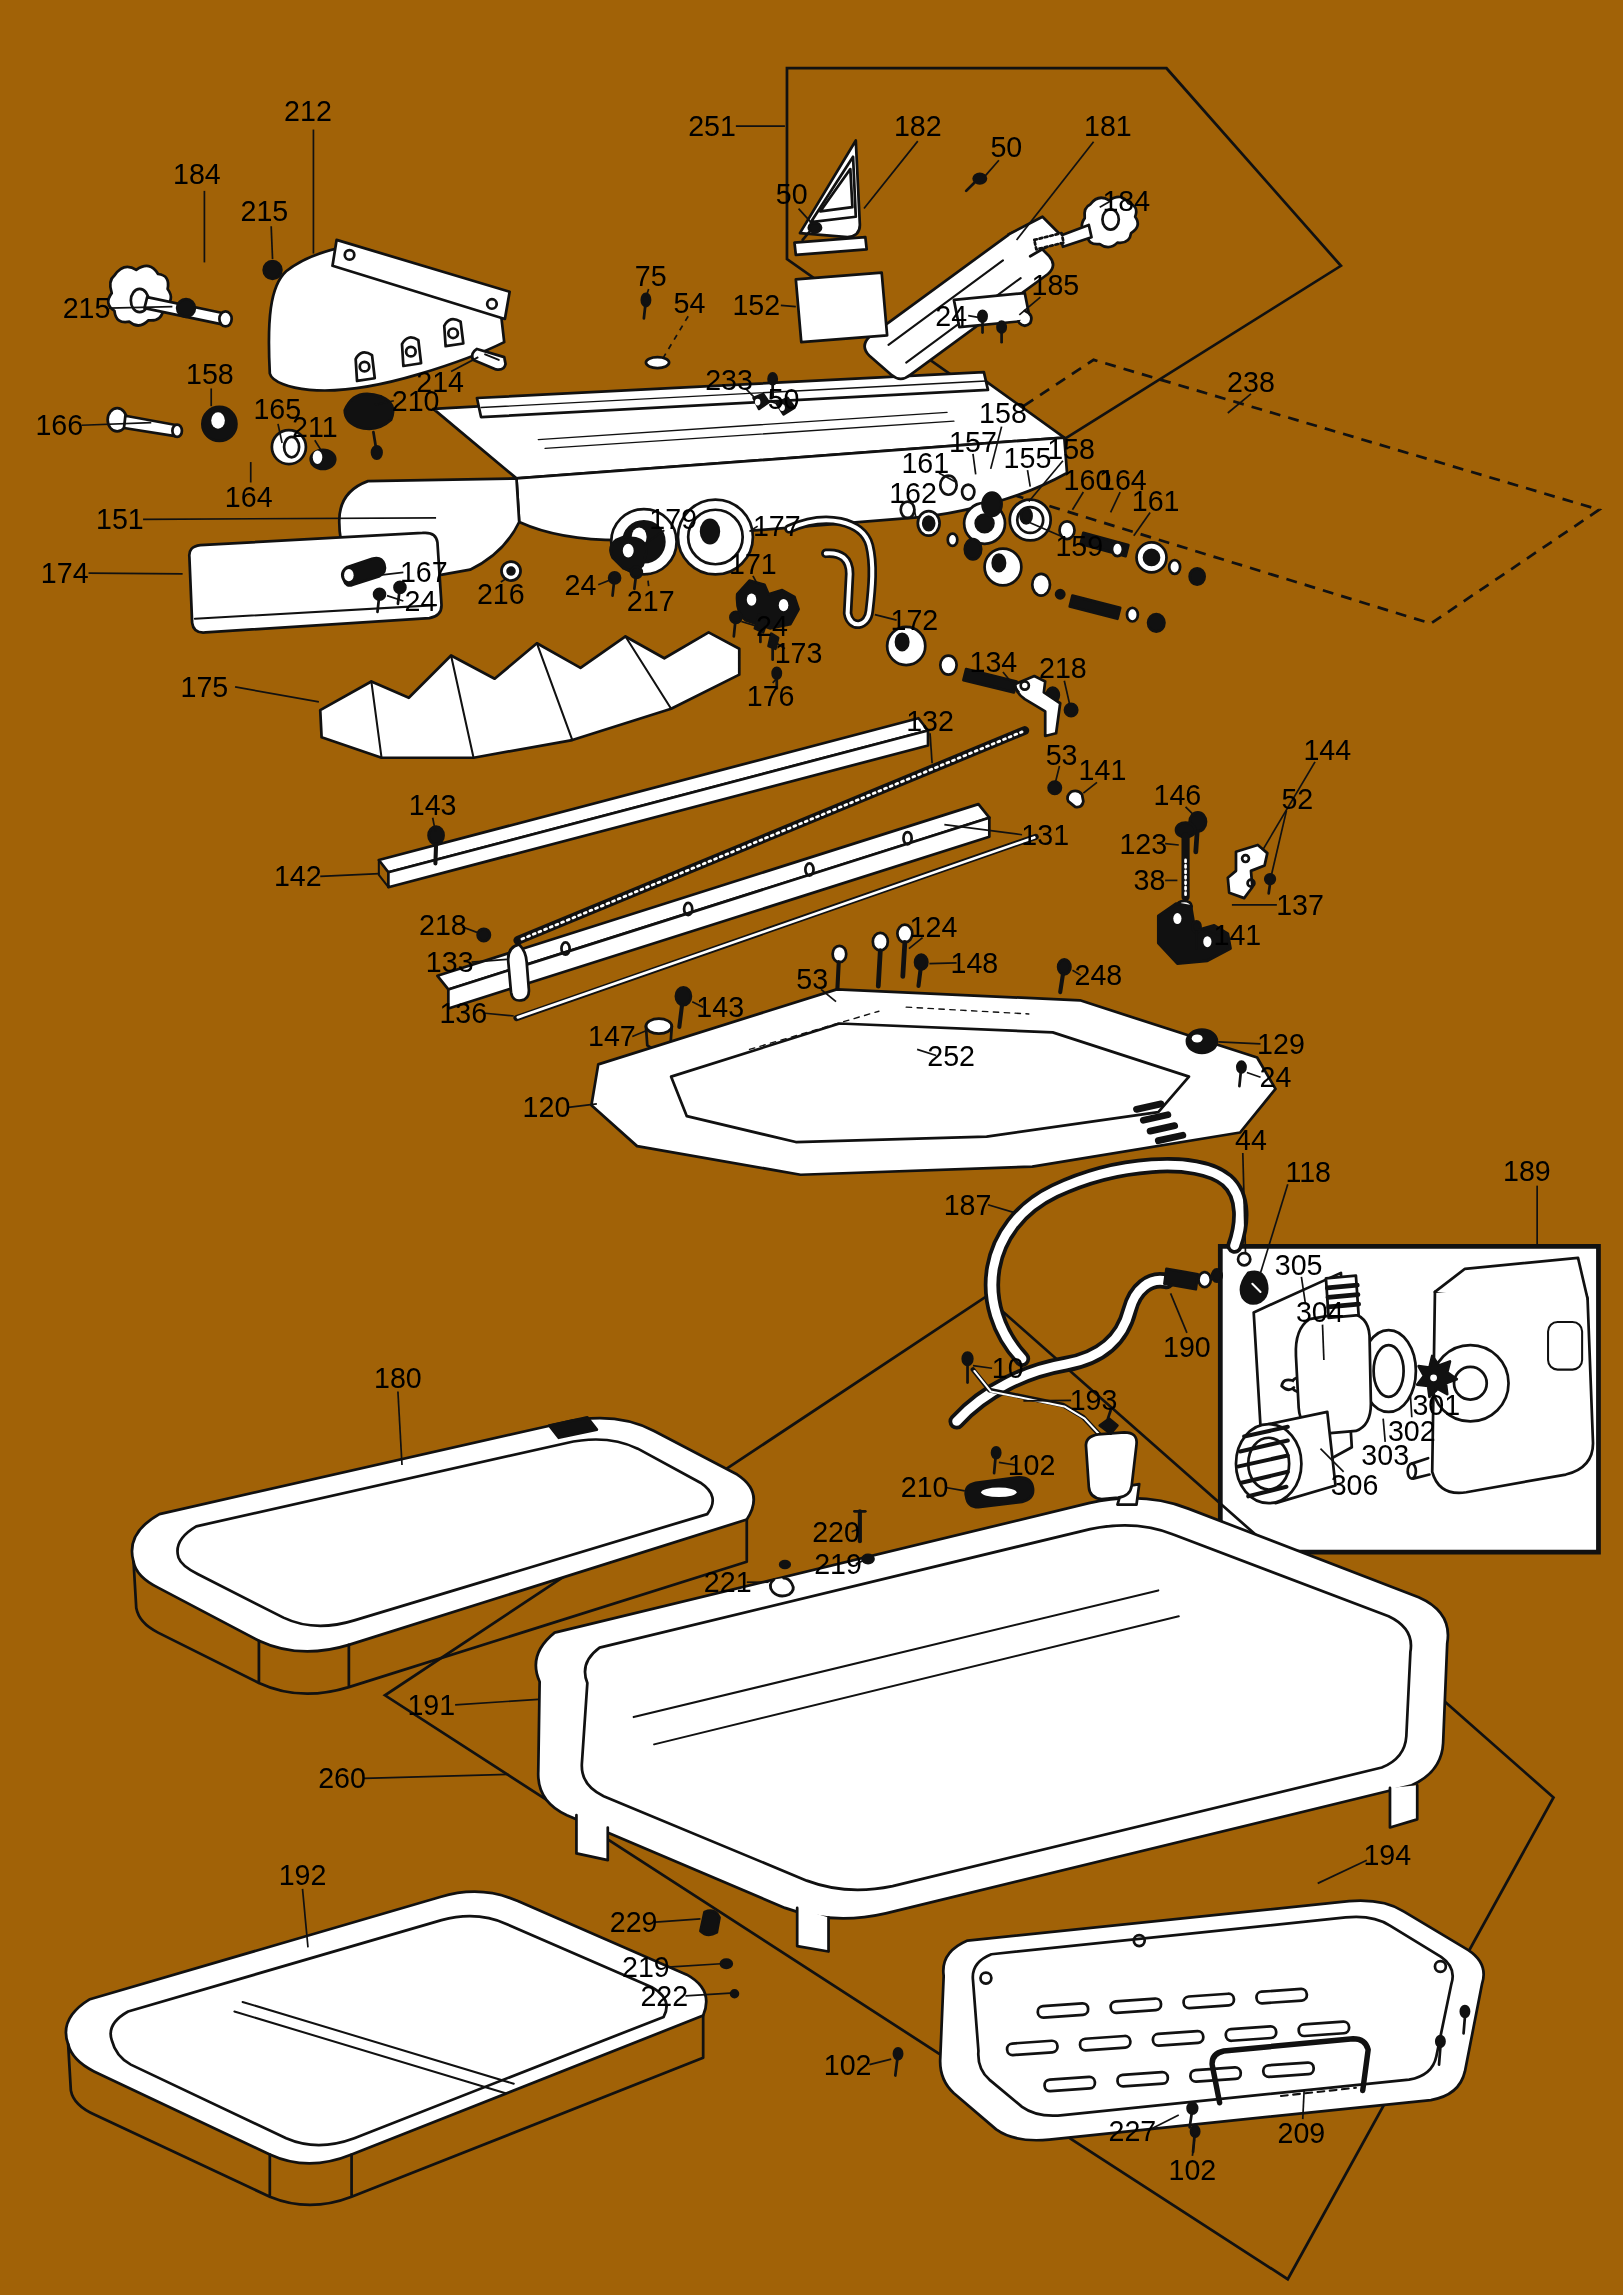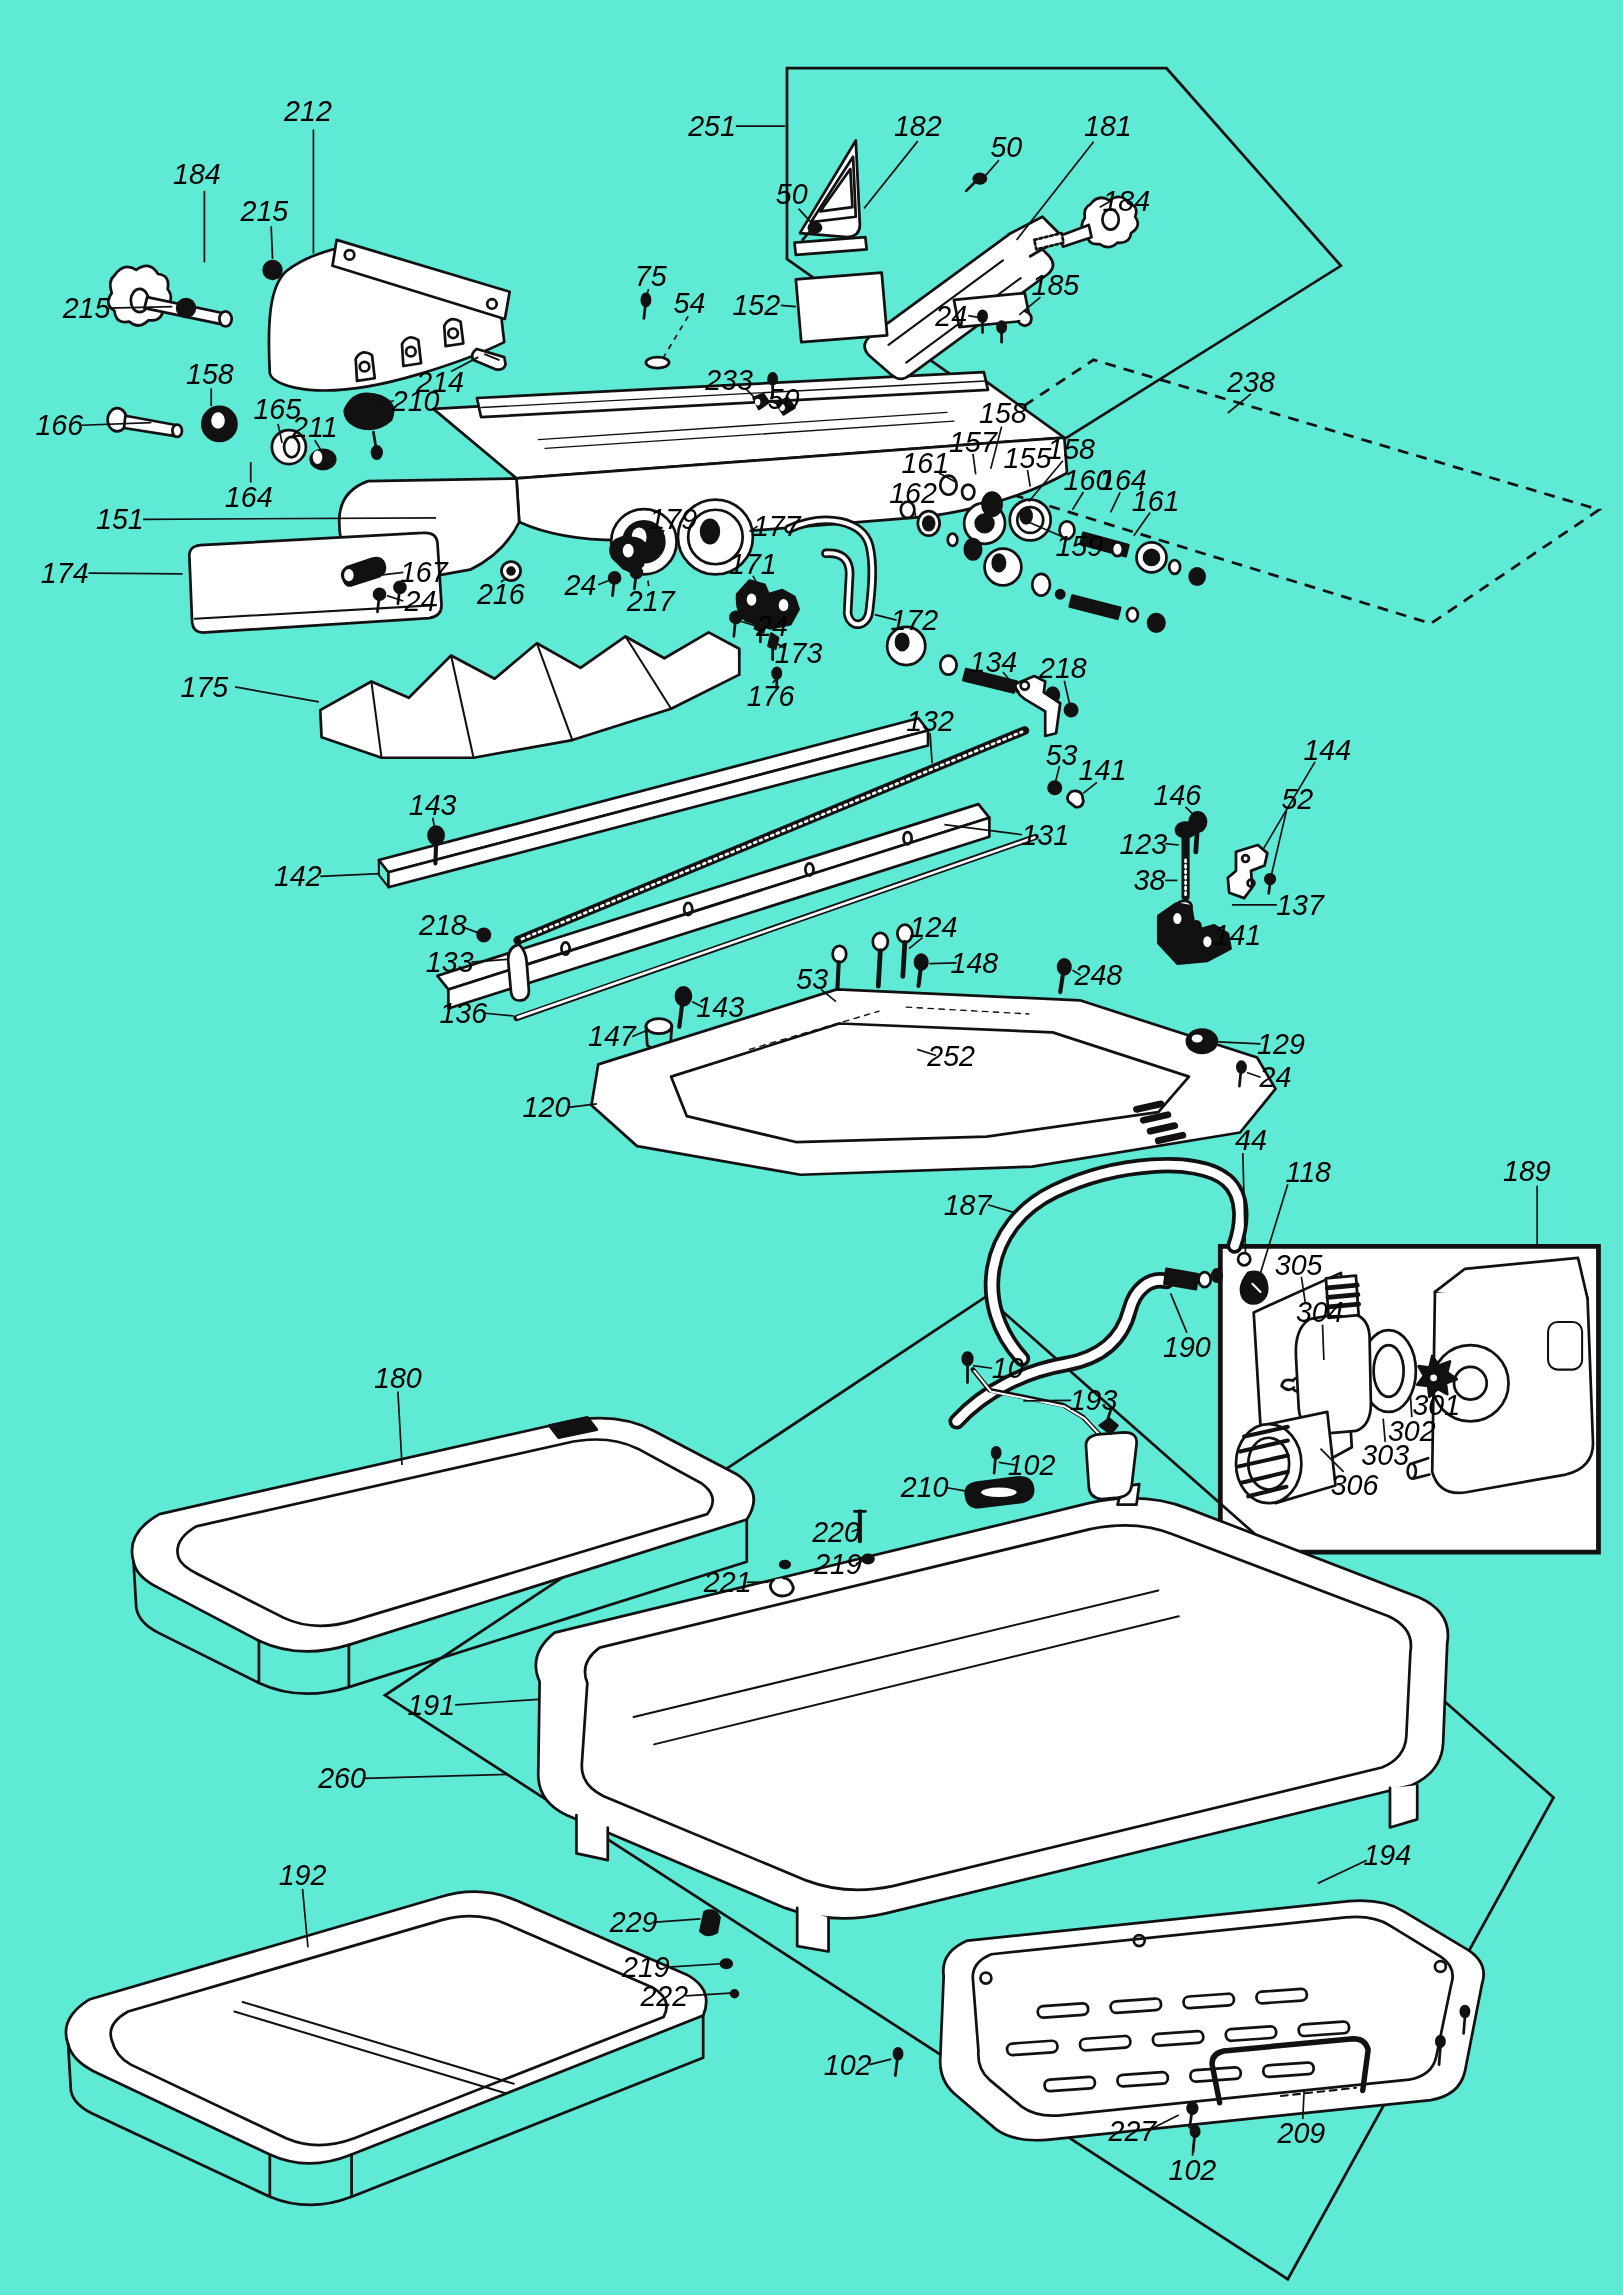--- a/index.html
+++ b/index.html
@@ -1,17 +1,17 @@
 <!DOCTYPE html>
 <html style="font-size:11px"><head>
 <meta charset="utf-8">
 <style>
   html,body{margin:0;padding:0;background:#ffffff;}
-  .page{position:relative;width:1623px;height:2295px;background:#5eead4;overflow:hidden;
-        font-family:"Liberation Sans", sans-serif;font-style:italic;}
+  .page{position:relative;width:1623px;height:2295px;background:#a16207;overflow:hidden;
+        font-family:"Liberation Sans", sans-serif;}
   svg{position:absolute;left:0;top:0;}
   svg text{font-family:"Liberation Sans", sans-serif;}
 </style>
 </head>
 <body>
 
 <div class="page">
 <svg id="fig" width="1623" height="2295" viewBox="0 0 2382 3368">
 
   <g id="outlines">

